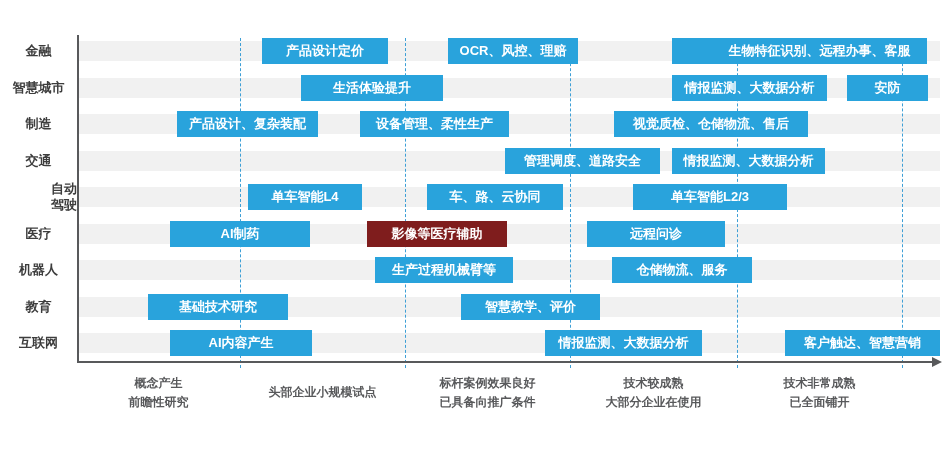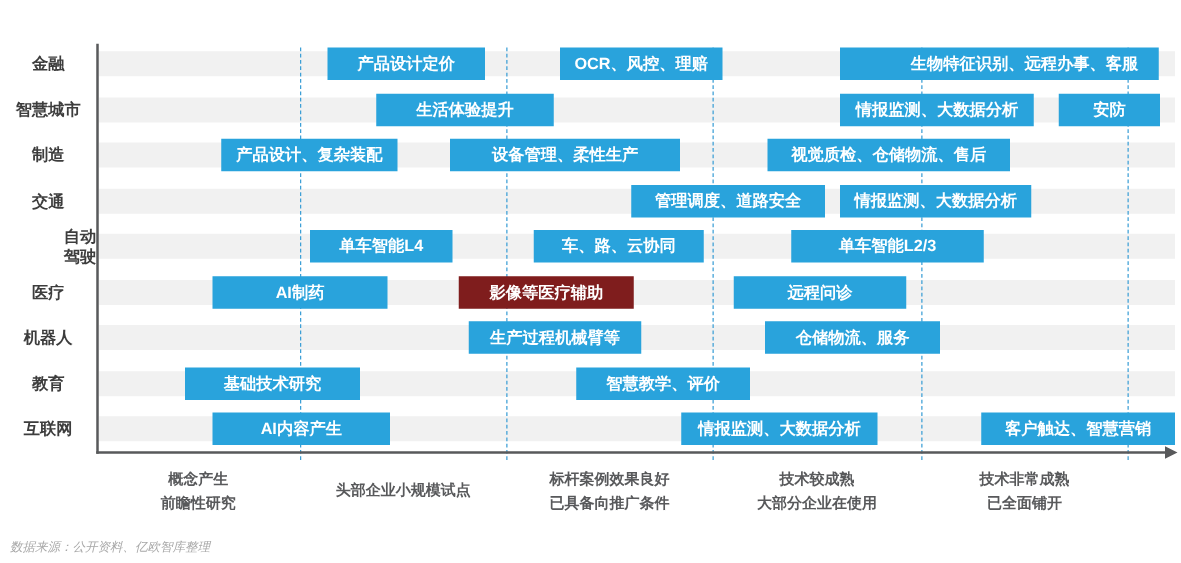--- a/index.html
+++ b/index.html
@@ -80,21 +80,21 @@
       <div class="dash" style="left: 570px; border-left-color: rgb(61, 159, 214);"></div>
       <div class="dash" style="left: 737px; border-left-color: rgb(61, 159, 214);"></div>
       <div class="dash" style="left: 902px; border-left-color: rgb(61, 159, 214);"></div>
       <div class="box" style="left: 262px; width: 126px; top: 51px; background: rgb(41, 163, 220);">产品设计定价</div>
       <div class="box" style="left: 448px; width: 130px; top: 51px; background: rgb(41, 163, 220);">OCR、风控、理赔</div>
       <div class="box" style="left: 672px; width: 215px; top: 51px; background: rgb(41, 163, 220); padding-left: 40px;">生物特征识别、远程办事、客服</div>
       <div class="box" style="left: 301px; width: 142px; top: 87.56px; background: rgb(41, 163, 220);">生活体验提升</div>
       <div class="box" style="left: 672px; width: 155px; top: 87.56px; background: rgb(41, 163, 220);">情报监测、大数据分析</div>
       <div class="box" style="left: 847px; width: 81px; top: 87.56px; background: rgb(41, 163, 220);">安防</div>
       <div class="box" style="left: 177px; width: 141px; top: 124.12px; background: rgb(41, 163, 220);">产品设计、复杂装配</div>
-      <div class="box" style="left: 360px; width: 184px; top: 124.12px; background: rgb(41, 163, 220);">设备管理、柔性生产</div>
+      <div class="box" style="left: 360px; width: 149px; top: 124.12px; background: rgb(41, 163, 220);">设备管理、柔性生产</div>
       <div class="box" style="left: 614px; width: 194px; top: 124.12px; background: rgb(41, 163, 220);">视觉质检、仓储物流、售后</div>
       <div class="box" style="left: 505px; width: 155px; top: 160.68px; background: rgb(41, 163, 220);">管理调度、道路安全</div>
       <div class="box" style="left: 672px; width: 153px; top: 160.68px; background: rgb(41, 163, 220);">情报监测、大数据分析</div>
       <div class="box" style="left: 248px; width: 114px; top: 197.24px; background: rgb(41, 163, 220);">单车智能L4</div>
       <div class="box" style="left: 427px; width: 136px; top: 197.24px; background: rgb(41, 163, 220);">车、路、云协同</div>
       <div class="box" style="left: 633px; width: 154px; top: 197.24px; background: rgb(41, 163, 220);">单车智能L2/3</div>
       <div class="box" style="left: 170px; width: 140px; top: 233.8px; background: rgb(41, 163, 220);">AI制药</div>
       <div class="box" style="left: 367px; width: 140px; top: 233.8px; background: #7f1d1d;">影像等医疗辅助</div>
       <div class="box" style="left: 587px; width: 138px; top: 233.8px; background: rgb(41, 163, 220);">远程问诊</div>
       <div class="box" style="left: 375px; width: 138px; top: 270.36px; background: rgb(41, 163, 220);">生产过程机械臂等</div>
@@ -107,14 +107,13 @@
       <div class="stage" style="left: 48.5px; color: rgb(88, 89, 91);">概念产生
 前瞻性研究</div>
       <div class="stage" style="left: 212.5px; color: rgb(88, 89, 91);">头部企业小规模试点</div>
       <div class="stage" style="left: 377.5px; color: rgb(88, 89, 91);">标杆案例效果良好
 已具备向推广条件</div>
       <div class="stage" style="left: 543.5px; color: rgb(88, 89, 91);">技术较成熟
 大部分企业在使用</div>
       <div class="stage" style="left: 709.5px; color: rgb(88, 89, 91);">技术非常成熟
 已全面铺开</div>
     </div>
-  <div class="footer" style="color: rgb(168, 168, 168);">数据来源：公开资料、亿欧智库整理</div>
 </div>
 
 </body></html>

